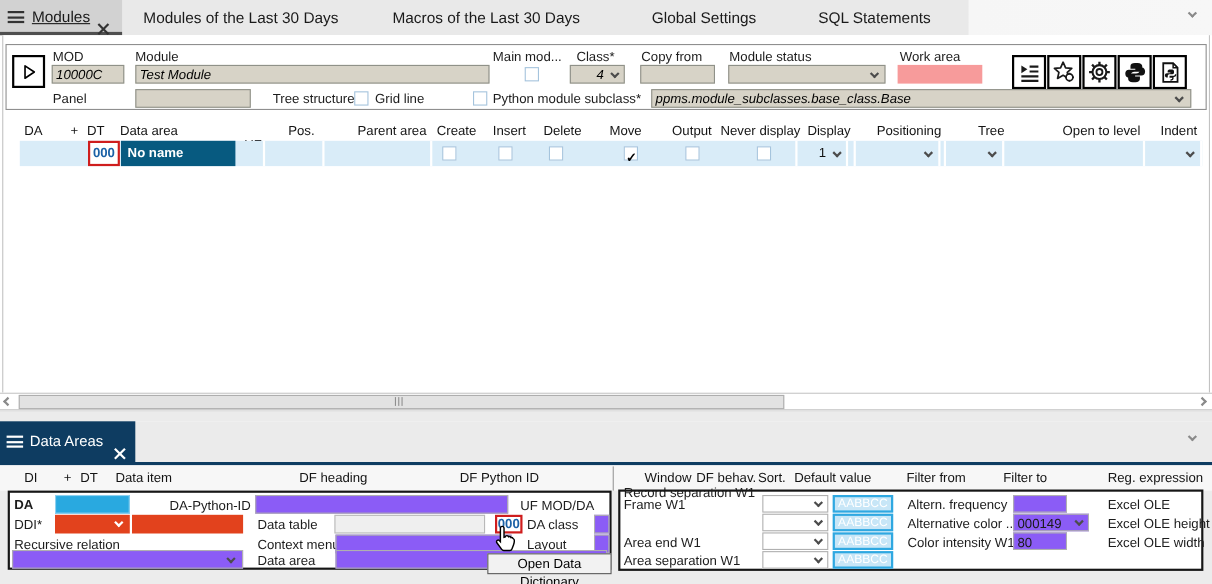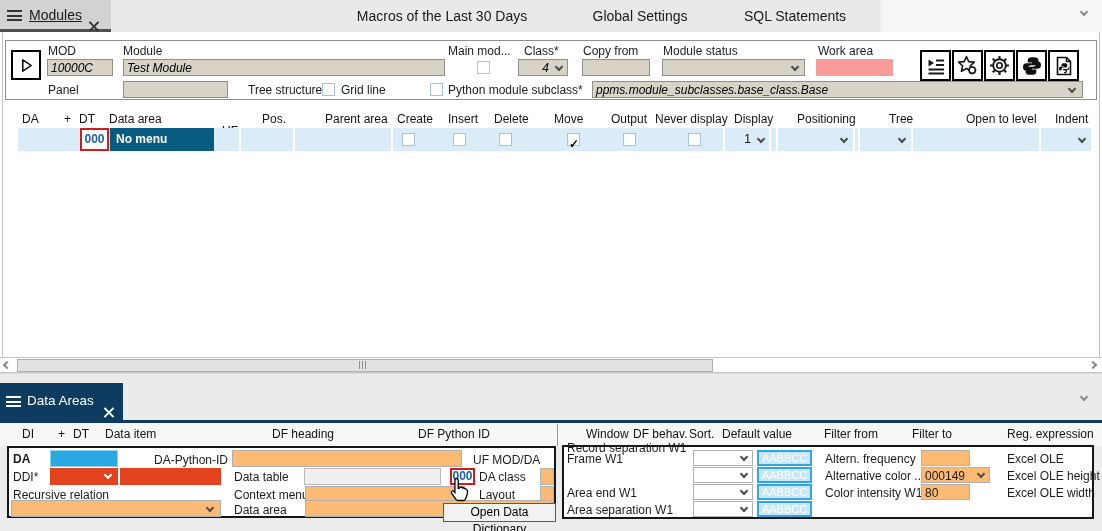--- a/index.html
+++ b/index.html
@@ -32,21 +32,21 @@
   .chv { display:inline-block; width:6px; height:6px; border-right:2px solid #4c4c4c; border-bottom:2px solid #4c4c4c; transform:rotate(45deg); }
   .chv.white { border-color:#fff; }
   .chv.grey { border-color:#8a8a8a; }
 
   
   .upper-pane { left:2px; top:32px; width:1098px; height:325px; background:#fff;
                 border-left:1px solid #c2c2c2; border-right:1px solid #c2c2c2; }
   .form-box { left:5px; top:40px; width:1092px; height:60px; background:#fff; border:1px solid #8f8f8f; }
   .lbl { font-size:12px; line-height:13px; white-space:nowrap; color:#1c1c1c; }
   .field { background:#d7d3c7; border:1px solid #8f9189; font-size:12px; line-height:14px; padding:1px 3px; color:#000; white-space:nowrap; overflow:hidden;font-style:italic; }
-  .white-input { background:#fdba74; border:1px solid #b0b0b0; font-size:12px; line-height:14px; padding:1px 3px; }
+  .white-input { background:#8b5cf6; border:1px solid #b0b0b0; font-size:12px; line-height:14px; padding:1px 3px; }
   .grey-input { background:#efefef; border:1px solid #b9b9b9; }
   .cb { width:13px; height:13px; background:#fff; border:1px solid #a5c4dd; }
   .check { font-size:12px; font-weight:bold; color:#000; line-height:11px; margin-left:1px; }
   .icon-btn { width:31px; height:31px; background:#fff; border:2px solid #000; display:flex; align-items:center; justify-content:center; }
   .play-btn { width:30px; height:30px; background:#fff; border:2px solid #000; display:flex; align-items:center; justify-content:center; }
 
   
   .hdr { font-size:12px; white-space:nowrap; color:#141414; }
   .row-band { left:18px; top:128px; width:1075px; height:23px; background:#d9ecf8; }
   .cell-sep { top:128px; width:2px; height:23px; background:#fff; }
@@ -80,20 +80,21 @@
 <body>
 
 <div id="stage">
 
   <div class="abs topbar"></div>
   <div class="abs tab-active-top">
     <div class="abs burger" style="left:7px;top:10px;"></div>
     <span class="abs tab-label" style="left:29px;top:-1px;text-decoration:underline;">Modules</span>
     <div class="abs x-icon" style="left:88px;top:10px;"></div>
   </div>
+  <span class="abs tab-label tab-plain" style="left:219px;">Modules of the Last 30 Days</span>
   <span class="abs tab-label tab-plain" style="left:442px;">Macros of the Last 30 Days</span>
   <span class="abs tab-label tab-plain" style="left:795px;">SQL Statements</span>
   <span class="abs tab-label tab-plain" style="left:640px;">Global Settings</span>
   <span class="abs chv grey" style="left:1081px;top:9px;"></span>
 
   <div class="abs upper-pane"></div>
   <div class="abs form-box"></div>
 
   <div class="abs play-btn" style="left:11px;top:50px;">
     <svg width="15" height="15" viewBox="0 0 16 16">
@@ -210,21 +211,21 @@
   <span class="abs hdr" style="left:797px;top:112px;">Positioning</span>
   <span class="abs hdr" style="left:889px;top:112px;">Tree</span>
   <span class="abs hdr" style="left:966px;top:112px;">Open to level</span>
   <span class="abs hdr" style="left:1055px;top:112px;">Indent</span>
 
   <div class="abs row-band"></div>
   <div class="abs cell-sep" style="left:239px;"></div>
   <div class="abs cell-sep" style="left:293px;"></div>
   <div class="abs cell-sep" style="left:391px;"></div>
   <div class="abs dt-cell">000</div>
-  <div class="abs name-cell">No menu</div>
+  <div class="abs name-cell">No name</div>
 
   <div class="abs cb" style="left:402px;top:133px;"></div>
   <div class="abs cb" style="left:453px;top:133px;"></div>
   <div class="abs cb" style="left:499px;top:133px;"></div>
   <div class="abs cb" style="left:567px;top:133px;"><span class="check">✓</span></div>
   <div class="abs cb" style="left:623px;top:133px;"></div>
   <div class="abs cb" style="left:688px;top:133px;"></div>
 
   <div class="abs dd-cell" style="left:723px;width:48px;">
     <span class="abs" style="right:18px;">1</span>

